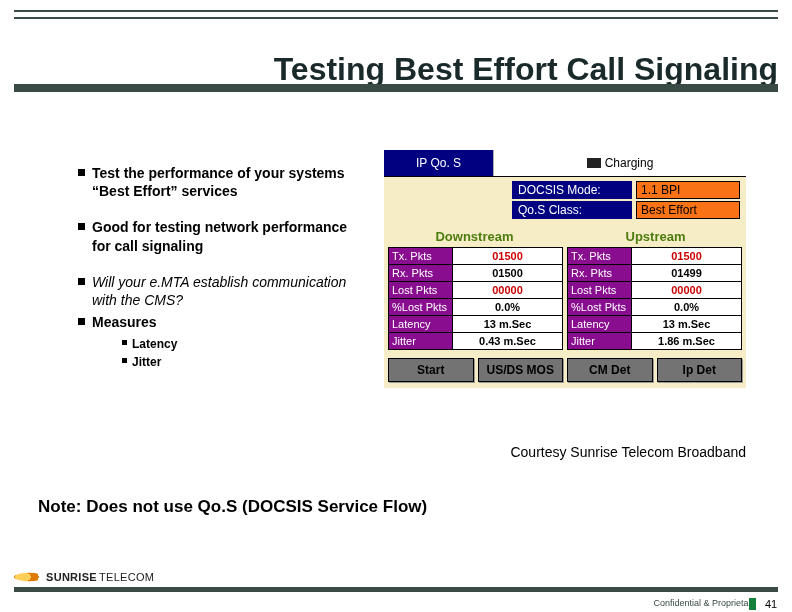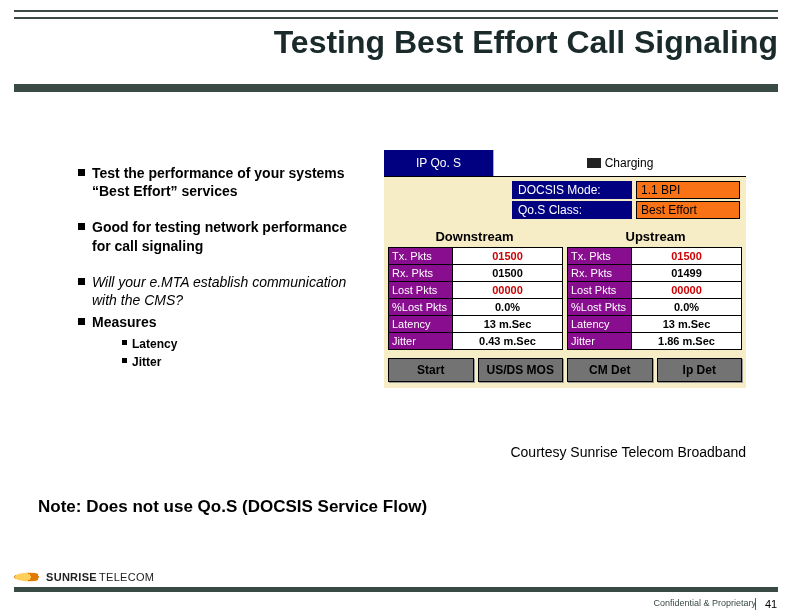--- a/index.html
+++ b/index.html
@@ -39,21 +39,21 @@
     position: absolute;
     left: 14px;
     top: 17px;
     width: 764px;
     height: 2px;
     background: #3a4a44;
   }
   .title {
     position: absolute;
     left: 14px;
-    top: 24px;
+    top: 51px;
     width: 764px;
     text-align: right;
     font-size: 32px;
     font-weight: 700;
     color: #1a2a2a;
     font-family: Verdana, Arial, sans-serif;
   }
   
   .left-col {
     position: absolute;
@@ -164,21 +164,21 @@
   .stream-headers {
     display: flex;
     margin-top: 4px;
   }
   .stream-head {
     flex: 1;
     text-align: center;
     font-weight: 700;
     font-size: 13px;
     padding: 4px 0 3px 0;
-    color: #000000;
+    color: #4d7c0f;
   }
 
   .tables {
     display: flex;
     padding: 0 4px 4px 4px;
     gap: 4px;
   }
   .tbl { flex: 1; border-collapse: collapse; width: 100%; }
   .tbl td {
     border: 1px solid #000;
@@ -272,21 +272,21 @@
     color: #3a4a44;
   }
   .pagenum {
     position: absolute;
     right: 10px;
     bottom: 2px;
     width: 22px;
     text-align: center;
     font-size: 11px;
     color: #000;
-    border-left: 1px solid #15803d;
+    border-left: 7px solid #15803d;
     padding-left: 4px;
   }
 </style>
 </head>
 <body>
 
 <div class="slide">
 
   <div class="rule-top"></div>
   <div class="rule-mid"></div>

